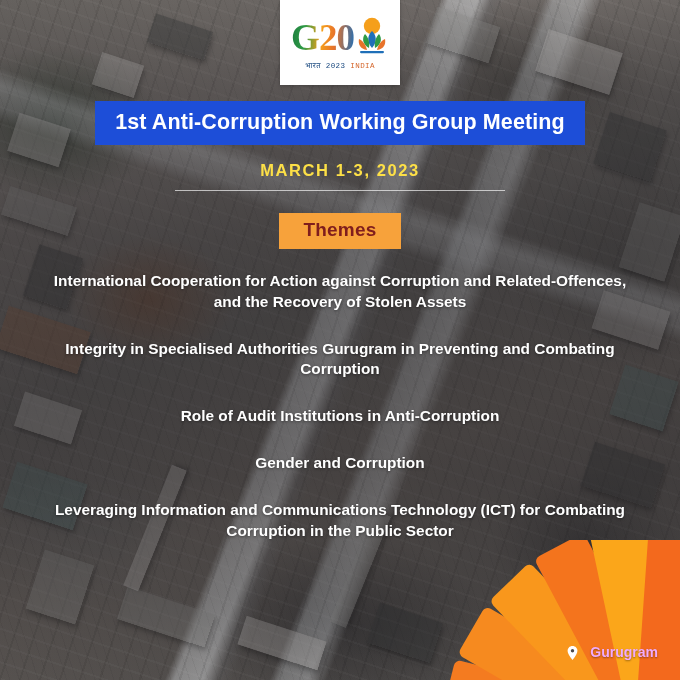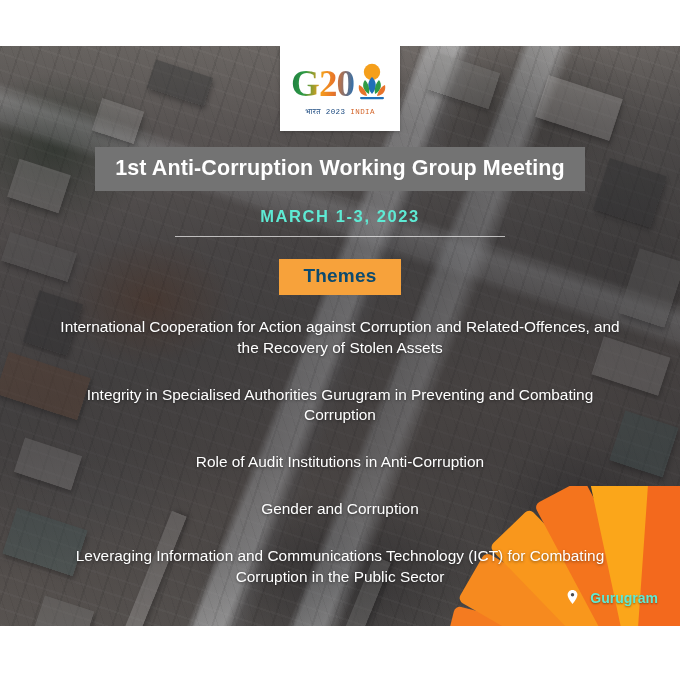--- a/index.html
+++ b/index.html
@@ -9,24 +9,23 @@
   body {
     width: 680px;
     height: 680px;
     font-family: "Liberation Sans", sans-serif;
     overflow: hidden;
   }
 
   #poster {
     position: relative;
     width: 680px;
-    height: 580px;
+    height: 680px;
     overflow: hidden;
     background: #5c5b5a;
-    margin-top: 46px;
   }
 
   
   .photo {
     position: absolute;
     inset: 0;
     background:
       
       linear-gradient(112deg, rgba(0,0,0,0) 0%, rgba(0,0,0,0) 46%, rgba(225,228,230,0.50) 47%, rgba(235,238,240,0.55) 50%, rgba(120,120,122,0.35) 51.5%, rgba(0,0,0,0) 53%),
       linear-gradient(112deg, rgba(0,0,0,0) 0%, rgba(0,0,0,0) 57%, rgba(210,214,216,0.42) 58%, rgba(225,228,230,0.48) 61%, rgba(0,0,0,0) 63%),
@@ -149,83 +148,83 @@
     color: #19487f;
     letter-spacing: 0.4px;
     margin-top: 1px;
     white-space: nowrap;
   }
   .logo-sub .hi { color: #d4652a; }
 
   
   .title-bar {
     margin-top: 16px;
-    background: #737373;
+    background: #1d4ed8;
     color: #ffffff;
     font-size: 21.5px;
     font-weight: bold;
     letter-spacing: 0.1px;
     padding: 9px 20px 10px 20px;
     text-align: right;
     white-space: nowrap;
   }
 
   .dates {
     margin-top: 16px;
-    color: #5eead4;
+    color: #fde047;
     font-size: 16.5px;
     font-weight: bold;
     letter-spacing: 1.6px;
   }
 
   .divider {
     margin-top: 10px;
     width: 330px;
     height: 1px;
     background: rgba(255,255,255,0.65);
   }
 
   .themes-pill {
     margin-top: 22px;
     background: #f7a23b;
-    color: #0c4a6e;
+    color: #7f1d1d;
     font-size: 19px;
     font-weight: bold;
     padding: 6px 24px 8px 24px;
     letter-spacing: 0.2px;
   }
 
   .themes {
     margin-top: 22px;
     width: 100%;
     display: flex;
     flex-direction: column;
     align-items: center;
   }
   .theme {
     color: #ffffff;
     font-size: 15.4px;
-    font-weight: normal;
+    font-weight: bold;
     line-height: 1.35;
     text-align: center;
     margin-bottom: 26px;
     max-width: 580px;
     text-shadow: 0 1px 3px rgba(0,0,0,0.45);
   }
   .theme:last-child { margin-bottom: 0; }
 
   
   .city {
     position: absolute;
     right: 22px;
     bottom: 20px;
     display: flex;
-    align-items: flex-start;
+    align-items: flex-end;
     gap: 12px;
-    color: #5eead4;
+    color: #f0abfc;
     font-size: 14px;
     font-weight: bold;
     text-shadow: 0 1px 2px rgba(0,0,0,0.4);
   }
   .pin { width: 11px; height: 14px; display: block; }
 </style>
 </head>
 <body>
 
 <div id="poster">

